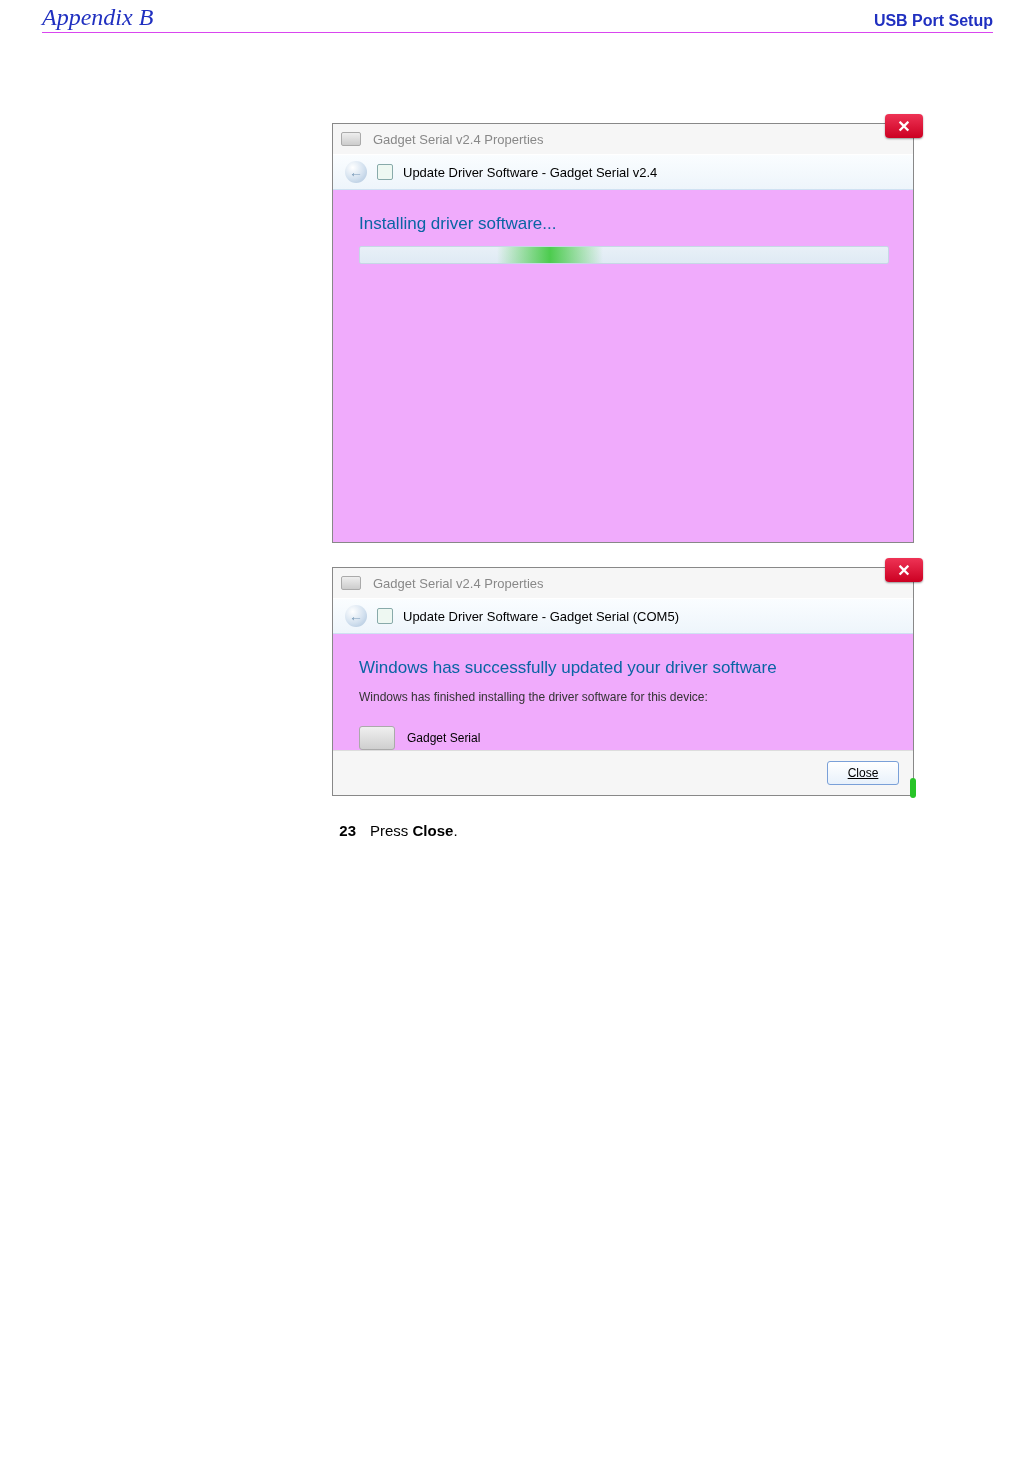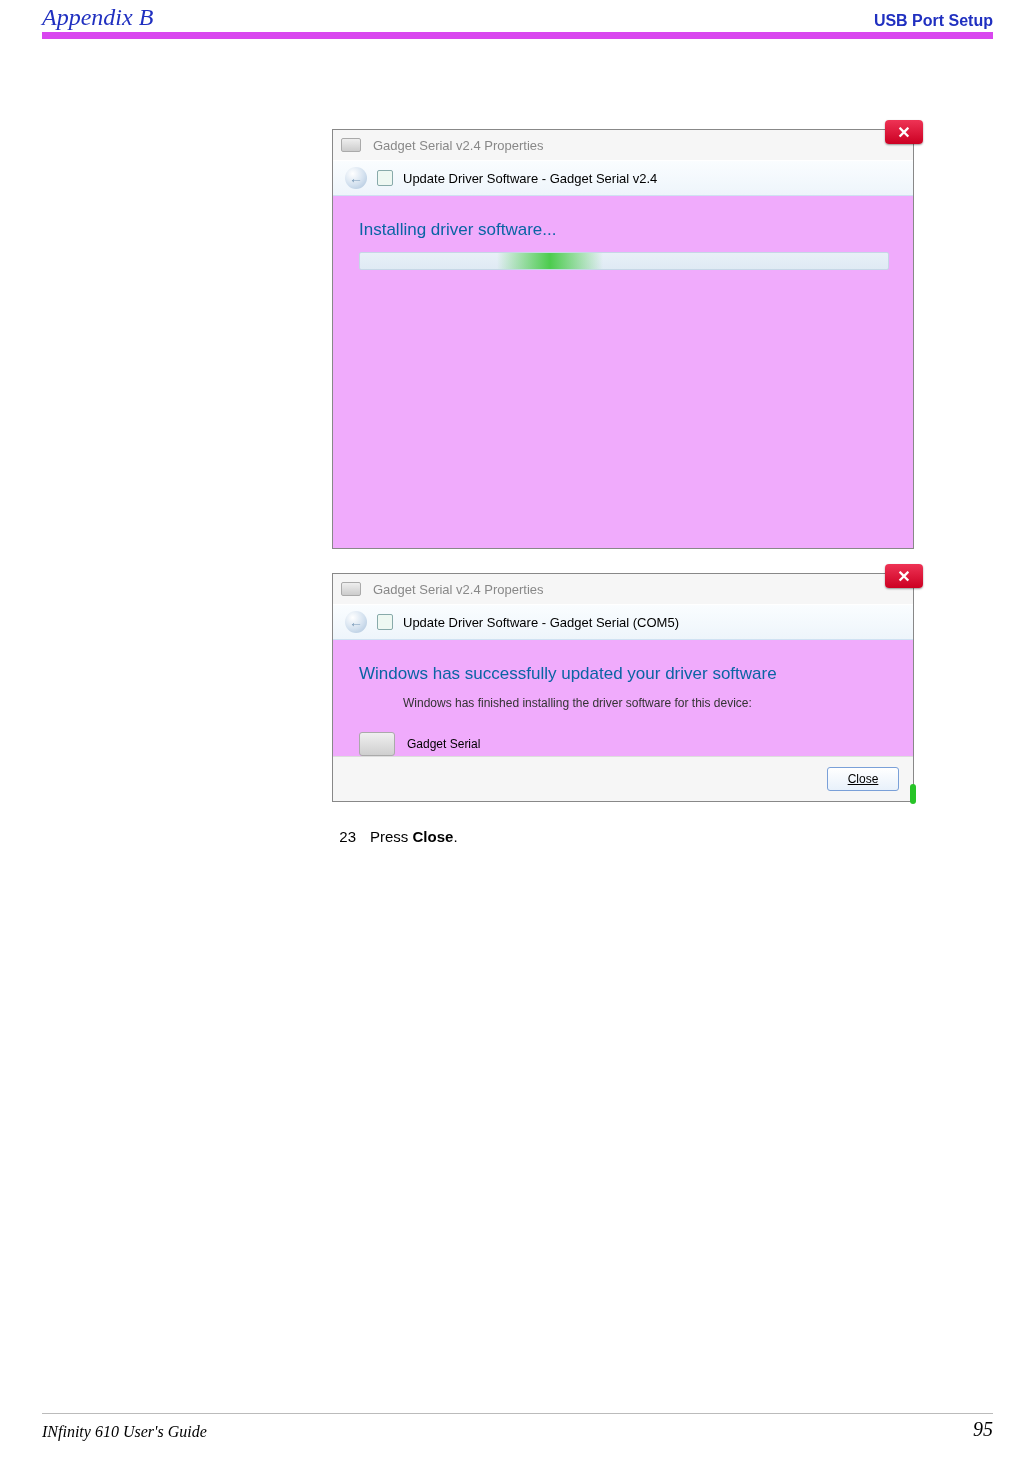--- a/index.html
+++ b/index.html
@@ -1,40 +1,40 @@
 <!DOCTYPE html>
 <html><head>
 <meta charset="utf-8">
 <style>
   html,body{margin:0;padding:0;background:#fff;font-family:Arial,Helvetica,sans-serif;color:#000;}
   .page{width:1035px;height:1463px;box-sizing:border-box;position:relative;padding:0 42px;}
-  .header{display:flex;justify-content:space-between;align-items:flex-start;padding-top:4px;border-bottom:7px solid #d946ef;padding-bottom:2px;}
+  .header{display:flex;justify-content:space-between;align-items:flex-start;padding-top:4px;border-bottom:1px solid #d946ef;padding-bottom:2px;}
   .header-left{font:italic 400 24px/1.1 "Times New Roman",serif;color:#2030c0;}
   .header-right{font:700 16px/1.1 Arial,sans-serif;color:#2030c0;padding-top:8px;}
   .content{margin-left:290px;margin-top:90px;}
   .fig-wrap{border:1px solid #888;width:580px;margin-bottom:24px;background:#f6f6f6;position:relative;}
   .close-badge{position:absolute;top:-10px;right:-10px;width:38px;height:24px;border-radius:4px;background:linear-gradient(#e35,#c02);display:flex;align-items:center;justify-content:center;color:#fff;font-weight:700;box-shadow:0 1px 2px rgba(0,0,0,.4);}
   .fake-title{height:30px;display:flex;align-items:center;gap:12px;padding-left:8px;color:#888;font:13px "Segoe UI",Tahoma,sans-serif;filter:blur(.6px);}
   .fake-title .mini{width:18px;height:12px;background:linear-gradient(#eee,#ccc);border:1px solid #aaa;border-radius:2px;}
   .wiz-bar{background:linear-gradient(#fafdff,#eef5fb);border-top:1px solid #fff;border-bottom:1px solid #cfe1f2;height:34px;display:flex;align-items:center;gap:10px;padding-left:12px;font:13px "Segoe UI",Tahoma,sans-serif;}
   .back-btn{width:22px;height:22px;border-radius:50%;background:radial-gradient(circle at 35% 30%,#fff,#d3e1ef 55%,#a9c1da);display:flex;align-items:center;justify-content:center;color:#7a9ab8;font-size:14px;}
   .disk-icon{width:14px;height:14px;border:1px solid #8aa;background:#eef8f2;border-radius:2px;display:inline-block;}
   .wiz-body{background:#f0abfc;padding:18px 26px;}
   .wiz-h{color:#0a64a4;font:17px "Segoe UI",Tahoma,sans-serif;margin:6px 0 12px;}
   .progress{width:100%;height:16px;background:linear-gradient(#e8f0f7,#dfeaf4);border:1px solid #c6d7e6;border-radius:2px;position:relative;overflow:hidden;margin-bottom:260px;}
   .progress .fill{position:absolute;left:26%;top:0;bottom:0;width:20%;background:linear-gradient(90deg,rgba(60,200,60,0),rgba(60,200,60,.9),rgba(60,200,60,0));}
   .green-edge{position:absolute;right:-3px;top:210px;width:6px;height:20px;background:#27c427;border-radius:3px;}
-  .sub-note{font:12px "Segoe UI",Tahoma,sans-serif;color:#333;margin-bottom:22px;margin-left:44px;}
+  .sub-note{font:12px "Segoe UI",Tahoma,sans-serif;color:#333;margin-bottom:22px;}
   .device-row{display:flex;align-items:center;gap:12px;}
   .dev-icon{width:34px;height:22px;background:linear-gradient(#f0f0f0,#cfcfcf);border:1px solid #aaa;border-radius:3px;}
   .btn-bar{border-top:1px solid #ddd;padding:10px 14px;display:flex;justify-content:flex-end;background:#f6f6f6;}
   .win-btn{min-width:70px;height:22px;border:1px solid #7aa0d8;background:linear-gradient(#fff,#e8f1fb);font:12px "Segoe UI",Tahoma,sans-serif;border-radius:3px;display:inline-flex;align-items:center;justify-content:center;text-decoration:underline;color:#000;}
   .steps{margin-top:20px;font:15px Arial,sans-serif;color:#000;}
   .step{display:flex;gap:14px;margin:8px 0;line-height:1.4;}
-  .step .num{font-weight:400;width:24px;text-align:right;}
+  .step .num{font-weight:700;width:24px;text-align:right;}
   .step .txt b{font-weight:700;}
   .footer{position:absolute;left:42px;right:42px;bottom:22px;display:flex;justify-content:space-between;align-items:flex-end;border-top:1px solid #bbb;padding-top:4px;}
   .footer-left{font:italic 400 16px "Times New Roman",serif;}
   .footer-left .fin{font-style:italic;}
   .footer-right{font:italic 20px "Times New Roman",serif;}
 </style>
 </head>
 <body>
 
 <div class="page">
@@ -93,19 +93,13 @@
       <div class="step">
         <span class="num">23</span>
         <span class="txt">
           <span>Press </span><b>Close</b><span>.</span>
         </span>
       </div>
     </div>
 
   </div>
 
-  <div class="footer">
-    <div class="footer-left">
-      <span>IN</span><span class="fin">finity</span><span> 610 User's Guide</span>
-    </div>
-    <div class="footer-right">95</div>
-  </div>
 </div>
 
 </body></html>

